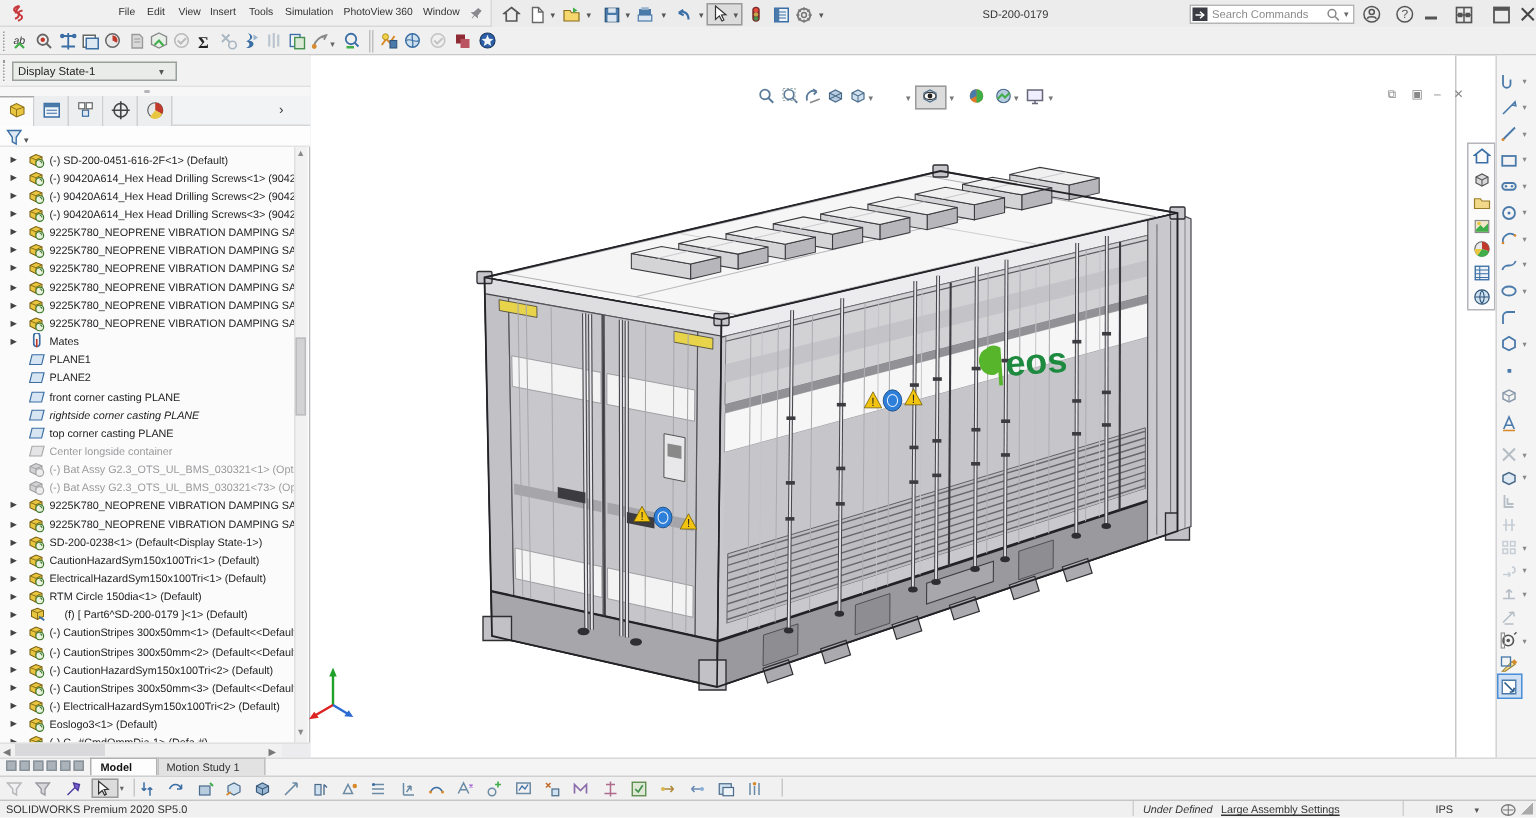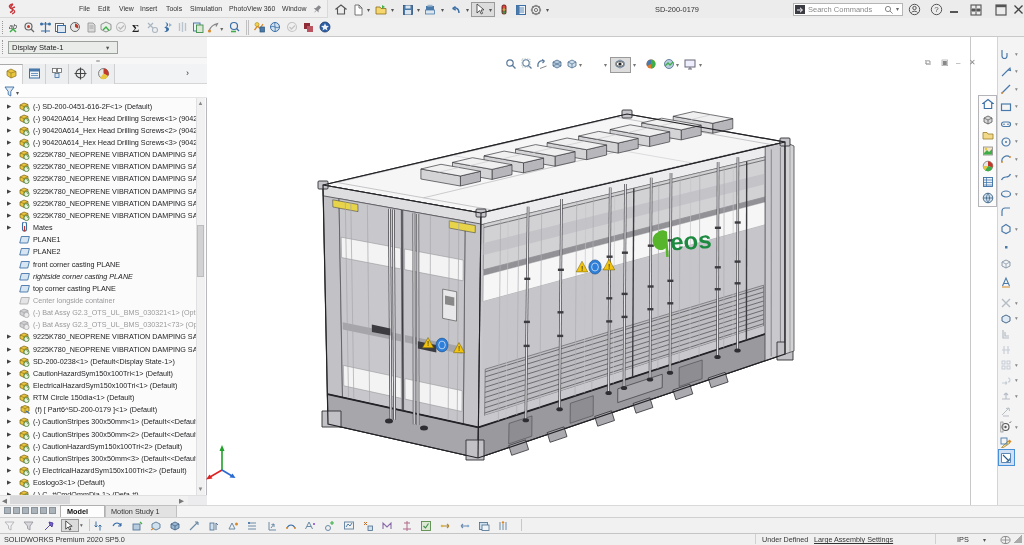--- a/index.html
+++ b/index.html
@@ -386,21 +386,21 @@
 <div class="txt" style="left:33px;top:282.9px;font-size:7.2px;color:#1c1c1e;">ElectricalHazardSym150x100Tri&lt;1&gt; (Default)</div>
 <div class="txt" style="left:7px;top:296.1px;font-size:5.5px;color:#444;">▶</div>
 <svg class="abs" style="left:19px;top:294.1px;" width="11" height="11" viewBox="0 0 11 11">
         <use href="#asm"></use>
       </svg>
 <div class="txt" style="left:33px;top:295.1px;font-size:7.2px;color:#1c1c1e;">RTM Circle 150dia&lt;1&gt; (Default)</div>
 <div class="txt" style="left:7px;top:308.2px;font-size:5.5px;color:#444;">▶</div>
 <svg class="abs" style="left:19px;top:306.2px;" width="11" height="11" viewBox="0 0 11 11">
         <use href="#prt"></use>
       </svg>
-<div class="txt" style="left:35px;top:307.2px;font-size:7.2px;color:#1c1c1e;">(f) [ Part6^SD-200-0179 ]&lt;1&gt; (Default)</div>
+<div class="txt" style="left:24px;top:307.2px;font-size:7.2px;color:#1c1c1e;padding-left:19px;">(f) [ Part6^SD-200-0179 ]&lt;1&gt; (Default)</div>
 <div class="txt" style="left:7px;top:320.4px;font-size:5.5px;color:#444;">▶</div>
 <svg class="abs" style="left:19px;top:318.4px;" width="11" height="11" viewBox="0 0 11 11">
         <use href="#asm"></use>
       </svg>
 <div class="txt" style="left:33px;top:319.4px;font-size:7.2px;color:#1c1c1e;">(-) CautionStripes 300x50mm&lt;1&gt; (Default&lt;&lt;Default&gt;_</div>
 <div class="txt" style="left:7px;top:332.6px;font-size:5.5px;color:#444;">▶</div>
 <svg class="abs" style="left:19px;top:330.6px;" width="11" height="11" viewBox="0 0 11 11">
         <use href="#asm"></use>
       </svg>
 <div class="txt" style="left:33px;top:331.6px;font-size:7.2px;color:#1c1c1e;">(-) CautionStripes 300x50mm&lt;2&gt; (Default&lt;&lt;Default&gt;</div>
@@ -952,21 +952,21 @@
     </svg>
 <svg class="abs" style="left:497.2000000000002px;top:519.5px;" width="12" height="12" viewBox="0 0 12 12">
       <path d="M3 2 V10 M6 4 V10 M9 2 V10" stroke="#6a8aa5" stroke-width="1"></path>
       <circle cx="6" cy="2.5" r="1.2" fill="#d88a2a"></circle>
     </svg>
 <div class="abs" style="left:520.5000000000002px;top:519px;width:1px;height:12px;background:#c8c8c8;"></div>
 <div class="abs" style="left:0;top:533px;width:1024px;height:12px;background:#f0f0f0;border-top:1px solid #c5c5c5;"></div>
 <div class="txt" style="left:4px;top:535px;font-size:7.3px;color:#333;">SOLIDWORKS Premium 2020 SP5.0</div>
 <div class="abs" style="left:755px;top:534px;width:1px;height:10px;background:#d0d0d0;"></div>
 <div class="abs" style="left:935px;top:534px;width:1px;height:10px;background:#d0d0d0;"></div>
-<div class="txt" style="left:762px;top:535px;font-size:7.2px;color:#333;">Under Defined</div>
+<div class="txt" style="left:762px;top:535px;font-size:7.2px;color:#333;font-style:italic;">Under Defined</div>
 <div class="txt" style="left:814px;top:535px;font-size:7.2px;color:#333;text-decoration:underline;">Large Assembly Settings</div>
 <div class="txt" style="left:957px;top:535px;font-size:7.3px;color:#333;">IPS</div>
 <div class="txt" style="left:983px;top:536px;font-size:6px;color:#555;">▾</div>
 <svg class="abs" style="left:1000px;top:534.5px;" width="11" height="10" viewBox="0 0 11 10">
       <ellipse cx="5.5" cy="5" rx="4.5" ry="3.5" fill="none" stroke="#777" stroke-width="0.9"></ellipse>
       <path d="M2 5 H9 M5.5 1.5 V8.5" stroke="#777" stroke-width="0.7"></path>
     </svg>
 <div class="abs" style="left:1014px;top:535px;width:8px;height:8px;background:linear-gradient(135deg,transparent 50%,#aaa 50%);"></div>
 </div>
 </body></html>

